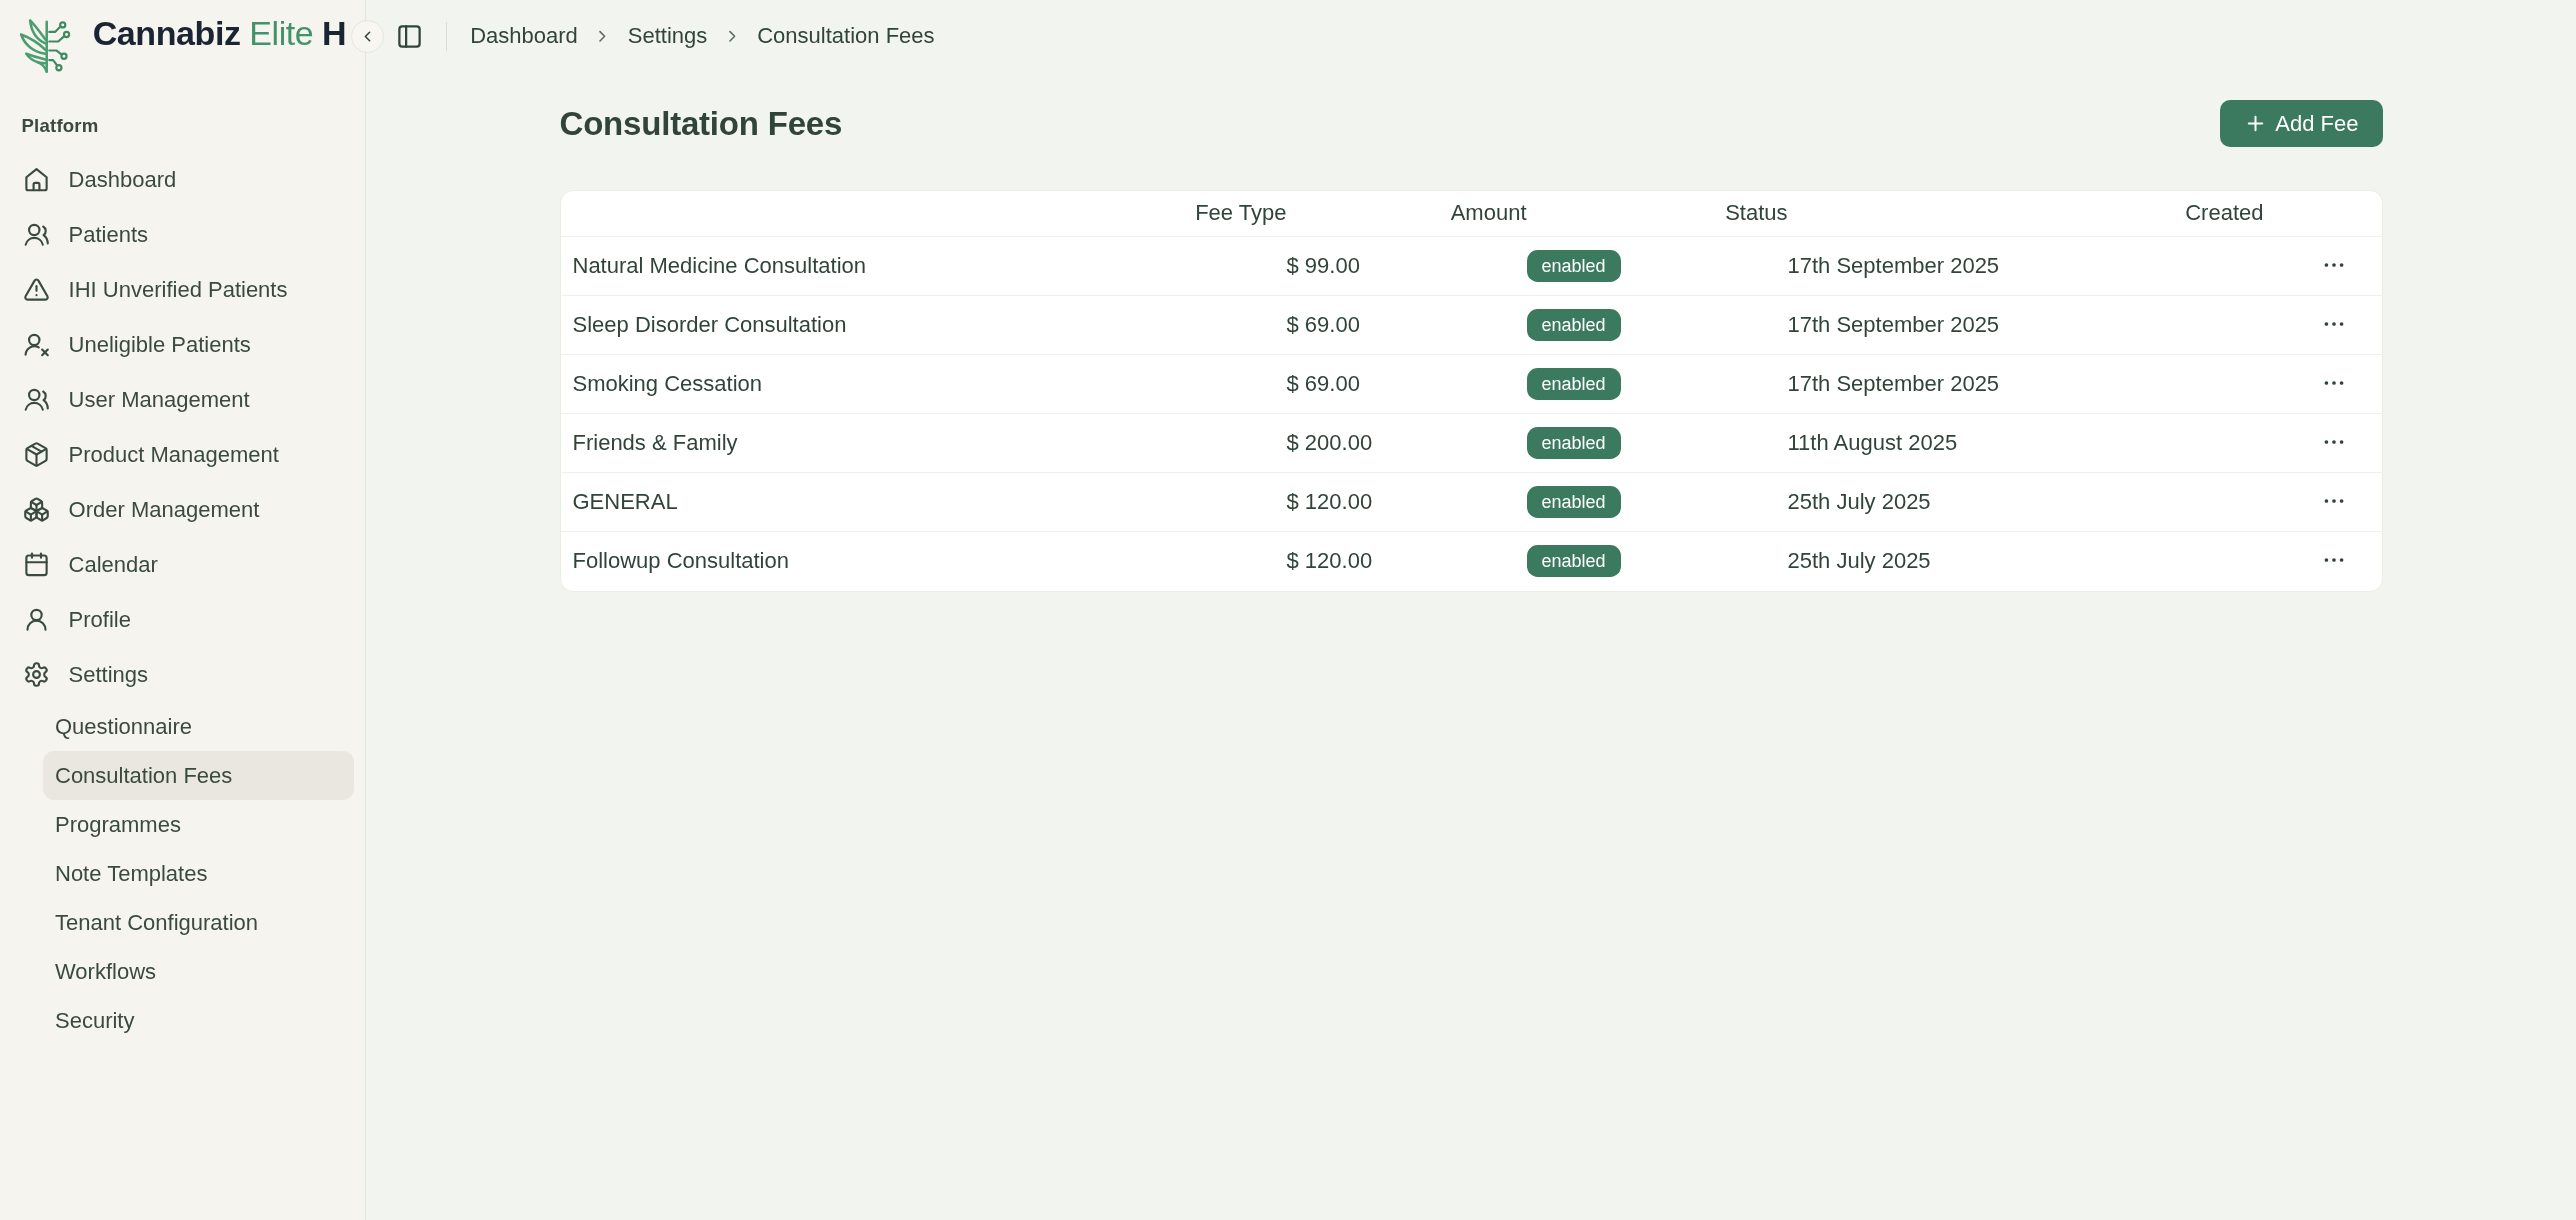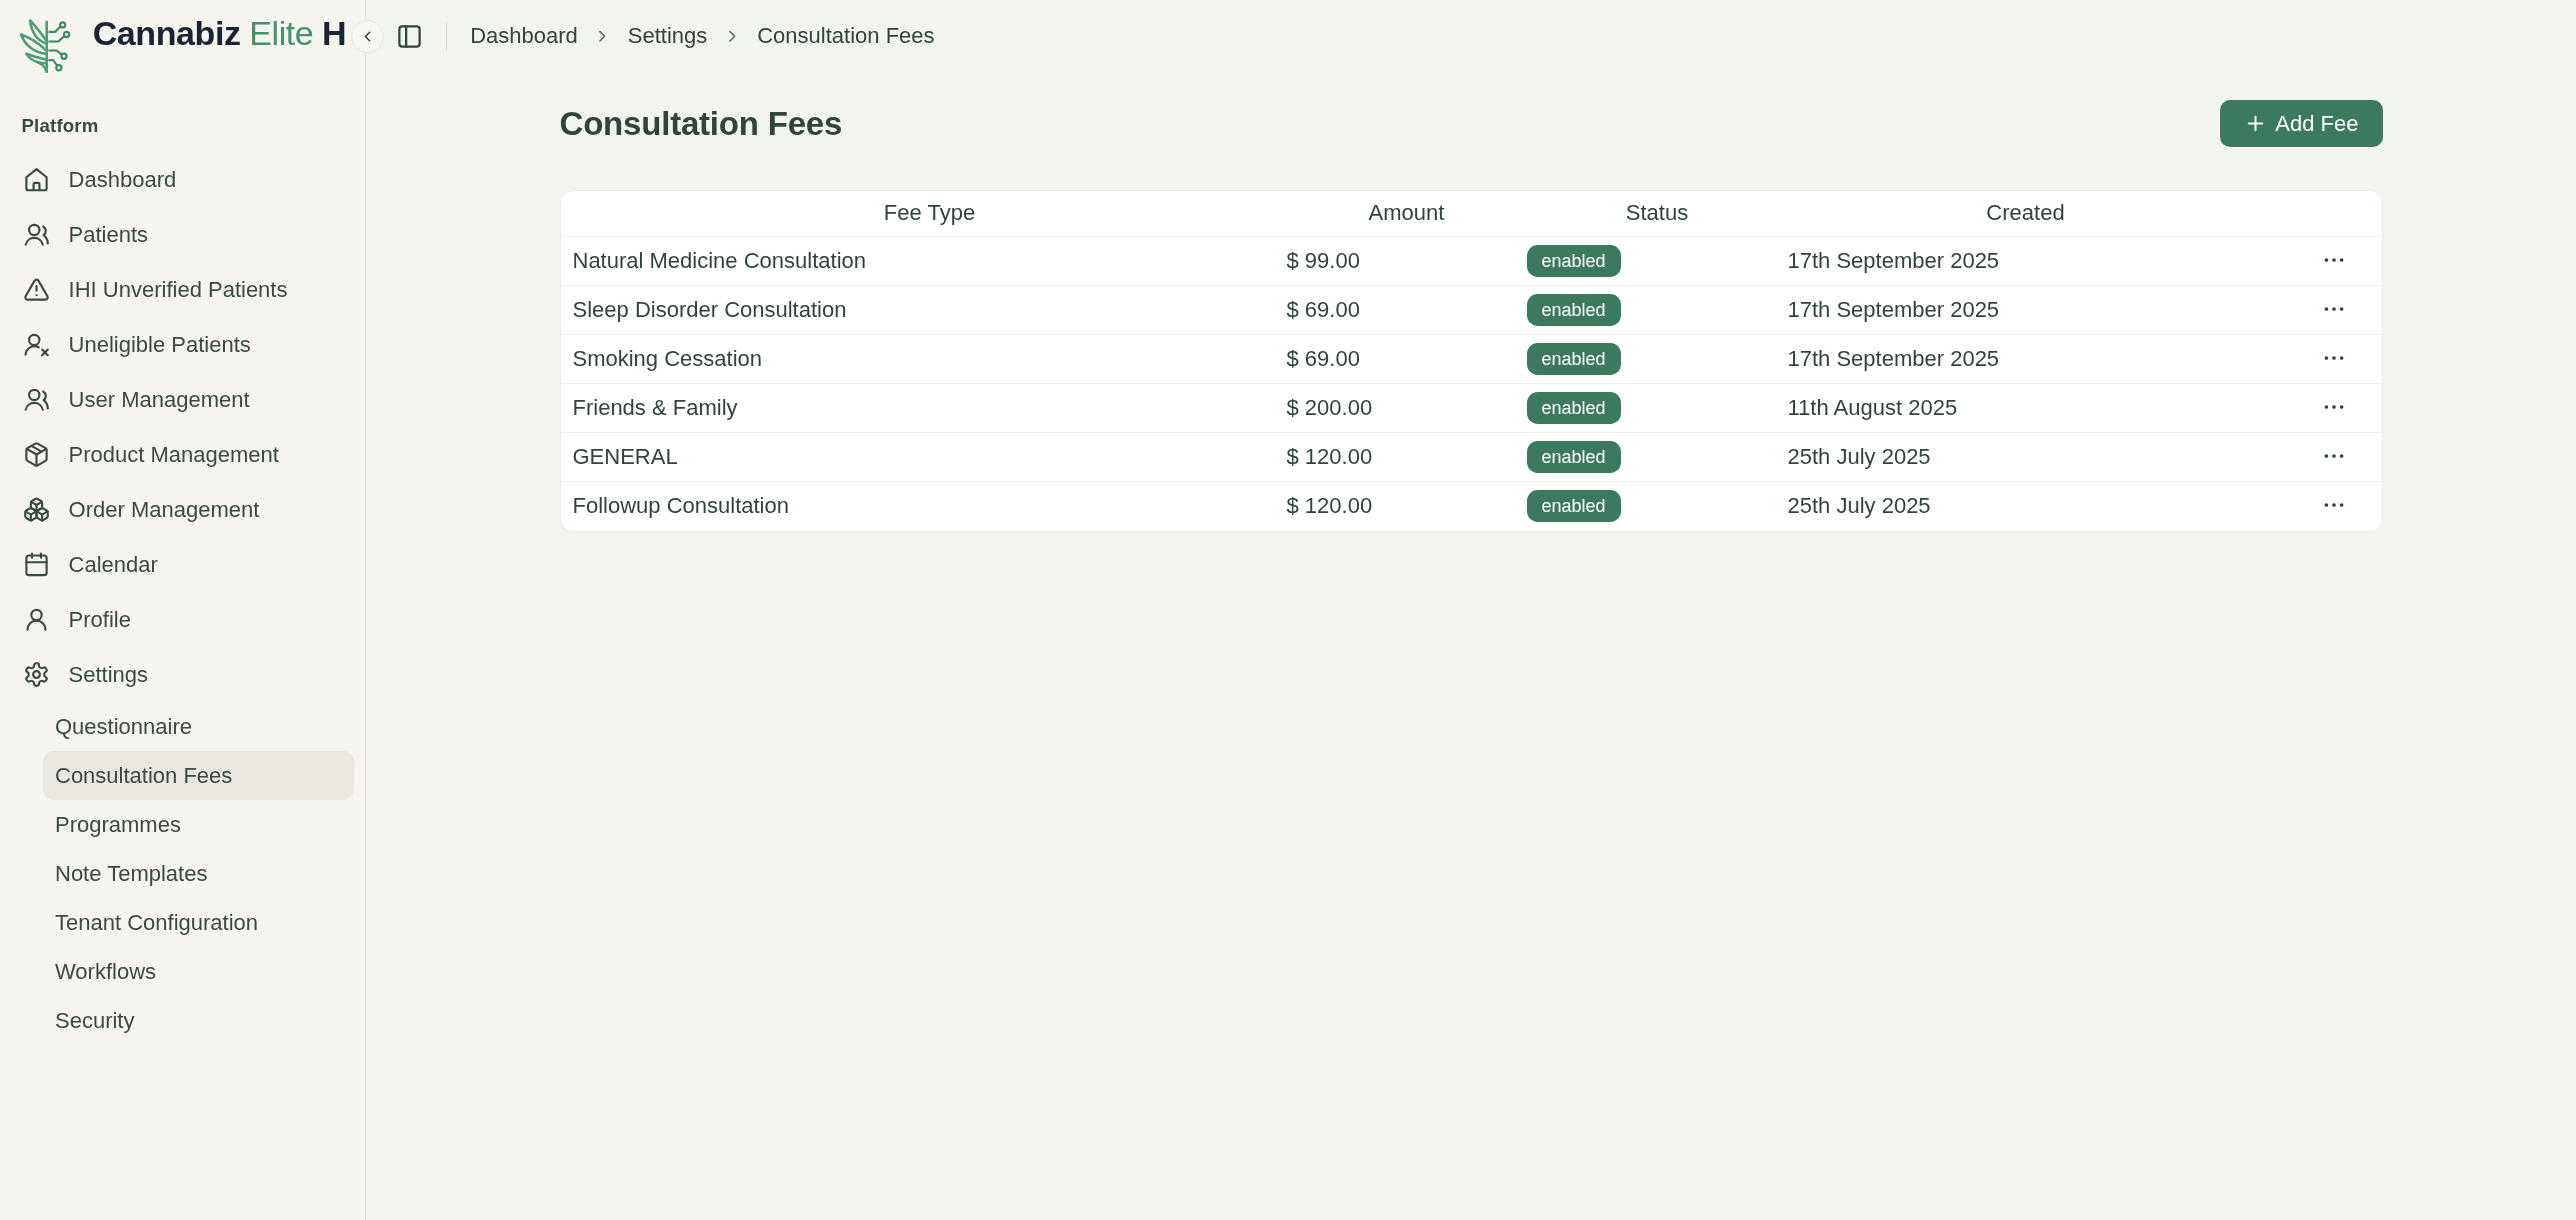--- a/index.html
+++ b/index.html
@@ -102,25 +102,25 @@
   
   .card{
     margin-top:36px;background:#fff;border-radius:13px;
     border:1.4px solid var(--card-line);
     overflow:hidden;
   }
   table{width:100%;border-collapse:collapse;}
   col.c1{width:726px;} col.c2{width:240px;} col.c3{width:261px;} col.c5{width:118px;}
   thead th{
     height:46px;font-size:22px;font-weight:500;color:var(--ink);
-    text-align:center;border-bottom:1.4px solid var(--row-line);
+    text-align:right;border-bottom:1.4px solid var(--row-line);
   }
   th.first, td.first{padding-left:12px;}
   tbody td{
-    height:49px;font-size:22px;color:var(--ink);
+    height:59px;font-size:22px;color:var(--ink);
     border-bottom:1.4px solid var(--row-line);
   }
   tbody tr:last-child td{border-bottom:none;}
   td.actions, th.actions{text-align:right;padding-right:30px;}
   .badge{
     display:inline-block;background:var(--accent);color:#fff;
     font-size:18px;padding:7.2px 15px;border-radius:10.7px;line-height:1;
   }
   .dots-btn{background:none;border:none;cursor:pointer;color:var(--ink);padding:4.3px;}
   .dots-btn svg{width:26px;height:26px;}

